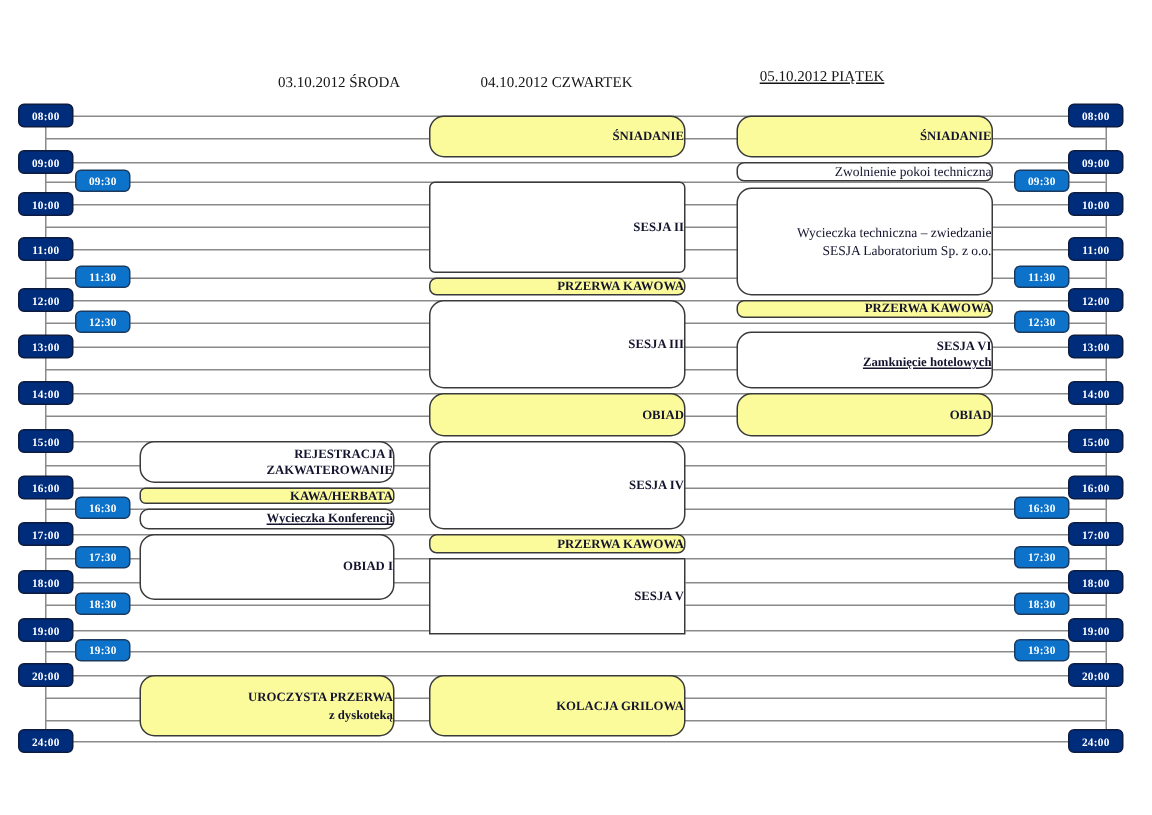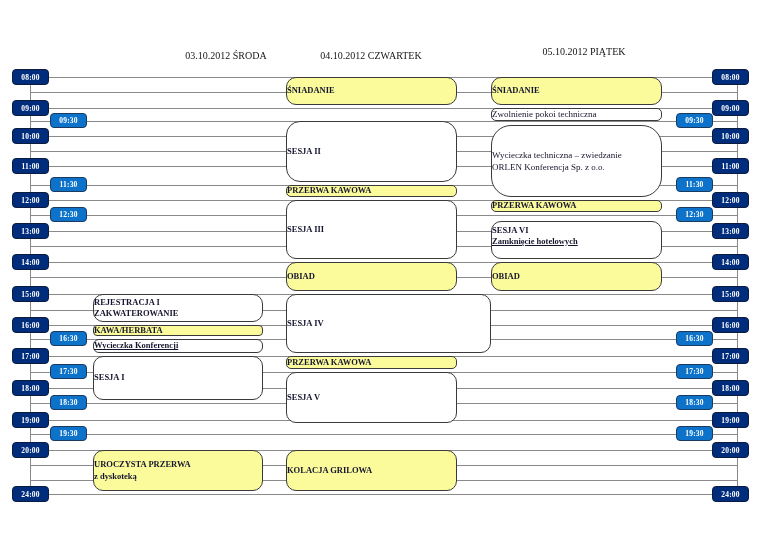--- a/index.html
+++ b/index.html
@@ -17,35 +17,35 @@
   }
   .hline{position:absolute;height:1px;}
   .vline{position:absolute;width:1px;}
   .badge{
     position:absolute;box-sizing:border-box;border:1px solid #0d1b3e;border-radius:4px;
     display:flex;align-items:center;justify-content:center;
     font-size:7.5px;font-weight:bold;letter-spacing:.2px;
   }
   .event{
     position:absolute;box-sizing:border-box;border:1px solid #3a3a3a;
-    display:flex;flex-direction:column;align-items:flex-start;justify-content:center;
+    display:flex;flex-direction:column;align-items:flex-end;justify-content:center;
     text-align:center;font-size:8.5px;font-weight:bold;line-height:1.3;
   }
   .event.info{font-weight:normal;font-size:9px;line-height:1.35;}
   .event.vtop{justify-content:flex-start;}
   .u{text-decoration:underline;}
 </style>
 </head>
 <body>
 
 <div class="stage">
 
   <div class="day-header" style="left:178px;top:50px;margin-left:48px;">03.10.2012 ŚRODA</div>
   <div class="day-header" style="left:371px;top:50px;">04.10.2012 CZWARTEK</div>
-  <div class="day-header" style="left:584px;top:46px;">05.10.2012 PIĄTEK</div>
+  <div class="day-header" style="left:548px;top:46px;text-decoration:underline;">05.10.2012 PIĄTEK</div>
 
   <div id="grid-layer">
       <div class="hline" style="left: 30px; top: 77px; width: 707px; background: rgb(138, 138, 138);"></div>
       <div class="hline" style="left: 30px; top: 92px; width: 707px; background: rgb(138, 138, 138);"></div>
       <div class="hline" style="left: 30px; top: 108px; width: 707px; background: rgb(138, 138, 138);"></div>
       <div class="hline" style="left: 30px; top: 121px; width: 707px; background: rgb(138, 138, 138);"></div>
       <div class="hline" style="left: 30px; top: 136px; width: 707px; background: rgb(138, 138, 138);"></div>
       <div class="hline" style="left: 30px; top: 151px; width: 707px; background: rgb(138, 138, 138);"></div>
       <div class="hline" style="left: 30px; top: 166px; width: 707px; background: rgb(138, 138, 138);"></div>
       <div class="hline" style="left: 30px; top: 185px; width: 707px; background: rgb(138, 138, 138);"></div>
@@ -77,62 +77,62 @@
         <span class="">REJESTRACJA I</span>
         <span class="">ZAKWATEROWANIE</span>
       </div>
       <div class="event meal" style="left: 93px; top: 325px; width: 170px; height: 11px; border-radius: 4px; border-color: rgb(58, 58, 58); color: rgb(20, 20, 46); background: rgb(251, 251, 155);">
         <span class="">KAWA/HERBATA</span>
       </div>
       <div class="event session" style="left: 93px; top: 339px; width: 170px; height: 14px; border-radius: 6px; border-color: rgb(58, 58, 58); color: rgb(20, 20, 46); background: rgb(255, 255, 255);">
         <span class="u">Wycieczka Konferencji</span>
       </div>
       <div class="event session" style="left: 93px; top: 356px; width: 170px; height: 44px; border-radius: 10px; border-color: rgb(58, 58, 58); color: rgb(20, 20, 46); background: rgb(255, 255, 255);">
-        <span class="">SESJA I</span>
+        <span class="">OBIAD I</span>
       </div>
       <div class="event meal" style="left: 93px; top: 450px; width: 170px; height: 41px; border-radius: 10px; border-color: rgb(58, 58, 58); color: rgb(20, 20, 46); background: rgb(251, 251, 155);">
         <span class="">UROCZYSTA PRZERWA</span>
         <span class="">z dyskoteką</span>
       </div>
       <div class="event meal" style="left: 286px; top: 77px; width: 171px; height: 28px; border-radius: 10px; border-color: rgb(58, 58, 58); color: rgb(20, 20, 46); background: rgb(251, 251, 155);">
         <span class="">ŚNIADANIE</span>
       </div>
-      <div class="event session" style="left: 286px; top: 121px; width: 171px; height: 61px; border-radius: 14px; border-color: rgb(58, 58, 58); color: rgb(20, 20, 46); background: rgb(255, 255, 255);">
+      <div class="event session" style="left: 286px; top: 121px; width: 171px; height: 61px; border-radius: 4px; border-color: rgb(58, 58, 58); color: rgb(20, 20, 46); background: rgb(255, 255, 255);">
         <span class="">SESJA II</span>
       </div>
       <div class="event meal" style="left: 286px; top: 185px; width: 171px; height: 12px; border-radius: 5px; border-color: rgb(58, 58, 58); color: rgb(20, 20, 46); background: rgb(251, 251, 155);">
         <span class="">PRZERWA KAWOWA</span>
       </div>
       <div class="event session" style="left: 286px; top: 200px; width: 171px; height: 59px; border-radius: 10px; border-color: rgb(58, 58, 58); color: rgb(20, 20, 46); background: rgb(255, 255, 255);">
         <span class="">SESJA III</span>
       </div>
       <div class="event meal" style="left: 286px; top: 262px; width: 171px; height: 29px; border-radius: 10px; border-color: rgb(58, 58, 58); color: rgb(20, 20, 46); background: rgb(251, 251, 155);">
         <span class="">OBIAD</span>
       </div>
-      <div class="event session" style="left: 286px; top: 294px; width: 205px; height: 59px; border-radius: 10px; border-color: rgb(58, 58, 58); color: rgb(20, 20, 46); background: rgb(255, 255, 255);">
+      <div class="event session" style="left: 286px; top: 294px; width: 171px; height: 59px; border-radius: 10px; border-color: rgb(58, 58, 58); color: rgb(20, 20, 46); background: rgb(255, 255, 255);">
         <span class="">SESJA IV</span>
       </div>
       <div class="event meal" style="left: 286px; top: 356px; width: 171px; height: 13px; border-radius: 5px; border-color: rgb(58, 58, 58); color: rgb(20, 20, 46); background: rgb(251, 251, 155);">
         <span class="">PRZERWA KAWOWA</span>
       </div>
-      <div class="event session" style="left: 286px; top: 372px; width: 171px; height: 51px; border-radius: 10px; border-color: rgb(58, 58, 58); color: rgb(20, 20, 46); background: rgb(255, 255, 255);">
+      <div class="event session" style="left: 286px; top: 372px; width: 171px; height: 51px; border-radius: 0; border-color: rgb(58, 58, 58); color: rgb(20, 20, 46); background: rgb(255, 255, 255);">
         <span class="">SESJA V</span>
       </div>
       <div class="event meal" style="left: 286px; top: 450px; width: 171px; height: 41px; border-radius: 10px; border-color: rgb(58, 58, 58); color: rgb(20, 20, 46); background: rgb(251, 251, 155);">
         <span class="">KOLACJA GRILOWA</span>
       </div>
       <div class="event meal" style="left: 491px; top: 77px; width: 171px; height: 28px; border-radius: 10px; border-color: rgb(58, 58, 58); color: rgb(20, 20, 46); background: rgb(251, 251, 155);">
         <span class="">ŚNIADANIE</span>
       </div>
       <div class="event info" style="left: 491px; top: 108px; width: 171px; height: 13px; border-radius: 5px; border-color: rgb(58, 58, 58); color: rgb(20, 20, 46); background: rgb(255, 255, 255);">
         <span class="">Zwolnienie pokoi techniczna</span>
       </div>
-      <div class="event info" style="left: 491px; top: 125px; width: 171px; height: 72px; border-radius: 20px; border-color: rgb(58, 58, 58); color: rgb(20, 20, 46); background: rgb(255, 255, 255);">
+      <div class="event info" style="left: 491px; top: 125px; width: 171px; height: 72px; border-radius: 10px; border-color: rgb(58, 58, 58); color: rgb(20, 20, 46); background: rgb(255, 255, 255);">
         <span class="">Wycieczka techniczna – zwiedzanie</span>
-        <span class="">ORLEN Konferencja Sp. z o.o.</span>
+        <span class="">SESJA Laboratorium Sp. z o.o.</span>
       </div>
       <div class="event meal" style="left: 491px; top: 200px; width: 171px; height: 12px; border-radius: 5px; border-color: rgb(58, 58, 58); color: rgb(20, 20, 46); background: rgb(251, 251, 155);">
         <span class="">PRZERWA KAWOWA</span>
       </div>
       <div class="event session vtop" style="left: 491px; top: 221px; width: 171px; height: 38px; border-radius: 10px; border-color: rgb(58, 58, 58); color: rgb(20, 20, 46); background: rgb(255, 255, 255); padding-top: 3px;">
         <span class="">SESJA VI</span>
         <span class="u">Zamknięcie hotelowych</span>
       </div>
       <div class="event meal" style="left: 491px; top: 262px; width: 171px; height: 29px; border-radius: 10px; border-color: rgb(58, 58, 58); color: rgb(20, 20, 46); background: rgb(251, 251, 155);">
         <span class="">OBIAD</span>

